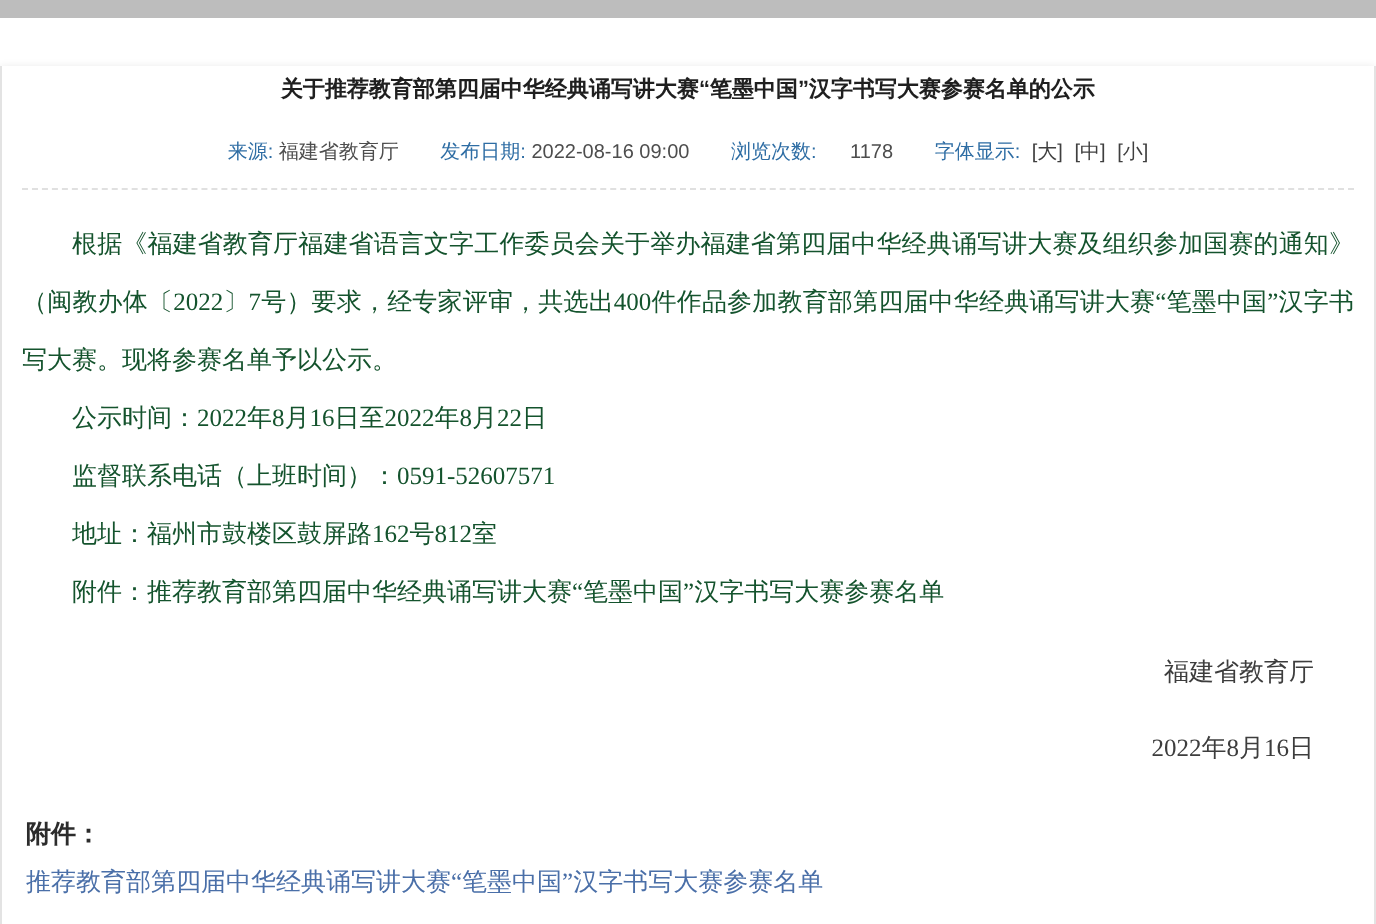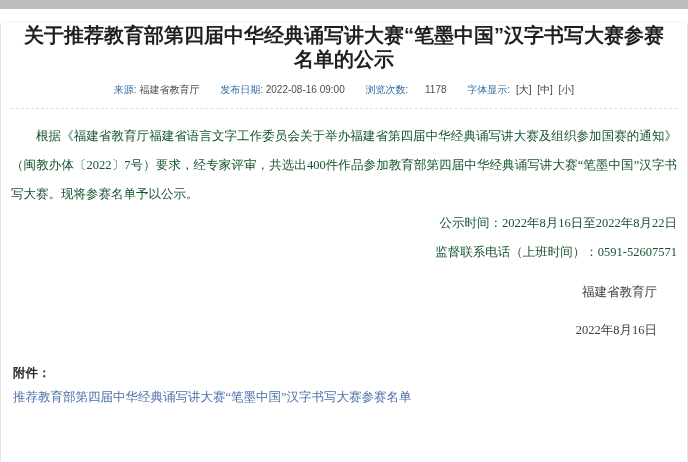--- a/index.html
+++ b/index.html
@@ -16,23 +16,23 @@
   .page {
     width: 100%; height: 453px;
     background: #ffffff;
     border-left: 1px solid #e3e3e3;
     border-right: 1px solid #e3e3e3;
     box-shadow: 0 0 4px rgba(0,0,0,0.08);
     padding: 0;
   }
   .doc-title {
     max-width: 656px;
-    margin: 14px auto 0 auto;
+    margin: 24px auto 0 auto;
     font-family: "Liberation Sans", "DejaVu Sans", sans-serif;
-    font-size: 20px;
+    font-size: 11px;
     font-weight: bold;
     color: #1f1f1f;
     text-align: center;
     line-height: 24px;
   }
   .meta-row {
     margin-top: 12px;
     text-align: center;
     font-family: "Liberation Sans", "DejaVu Sans", sans-serif;
     font-size: 10px;
@@ -53,21 +53,21 @@
     padding: 0 10px;
     font-size: 12.5px;
     color: #14532d;
     line-height: 29px;
   }
   .content .lead {
     margin-top: 13px;
     text-indent: 2em;
     text-align: justify;
   }
-  .content .info-line { text-indent: 2em; text-align: right; }
+  .content .info-line { text-indent: 2em; }
   .signature-block {
     padding-right: 30px;
     text-align: right;
     font-size: 12.5px;
     color: #3d3d3d;
   }
   .signature { margin-top: 13px; line-height: 24px; }
   .signature-date { margin-top: 14px; line-height: 24px; }
   .attachments {
     padding: 0 12px;
@@ -119,20 +119,22 @@
       <span class="font-size-opt">[小]</span>
     </span>
   </div>
 
   <div class="divider"></div>
 
   <div class="content">
     <p class="lead">根据《福建省教育厅福建省语言文字工作委员会关于举办福建省第四届中华经典诵写讲大赛及组织参加国赛的通知》（闽教办体〔2022〕7号）要求，经专家评审，共选出400件作品参加教育部第四届中华经典诵写讲大赛“笔墨中国”汉字书写大赛。现将参赛名单予以公示。</p>
     <div class="info-line">公示时间：2022年8月16日至2022年8月22日</div>
     <div class="info-line">监督联系电话（上班时间）：0591-52607571</div>
+    <div class="info-line">地址：福州市鼓楼区鼓屏路162号812室</div>
+    <div class="info-line">附件：推荐教育部第四届中华经典诵写讲大赛“笔墨中国”汉字书写大赛参赛名单</div>
   </div>
 
   <div class="signature-block">
     <div class="signature">福建省教育厅</div>
     <div class="signature-date">2022年8月16日</div>
   </div>
 
   <div class="attachments">
     <div class="attachments-heading">附件：</div>
     <a class="attachment-link">推荐教育部第四届中华经典诵写讲大赛“笔墨中国”汉字书写大赛参赛名单</a>

